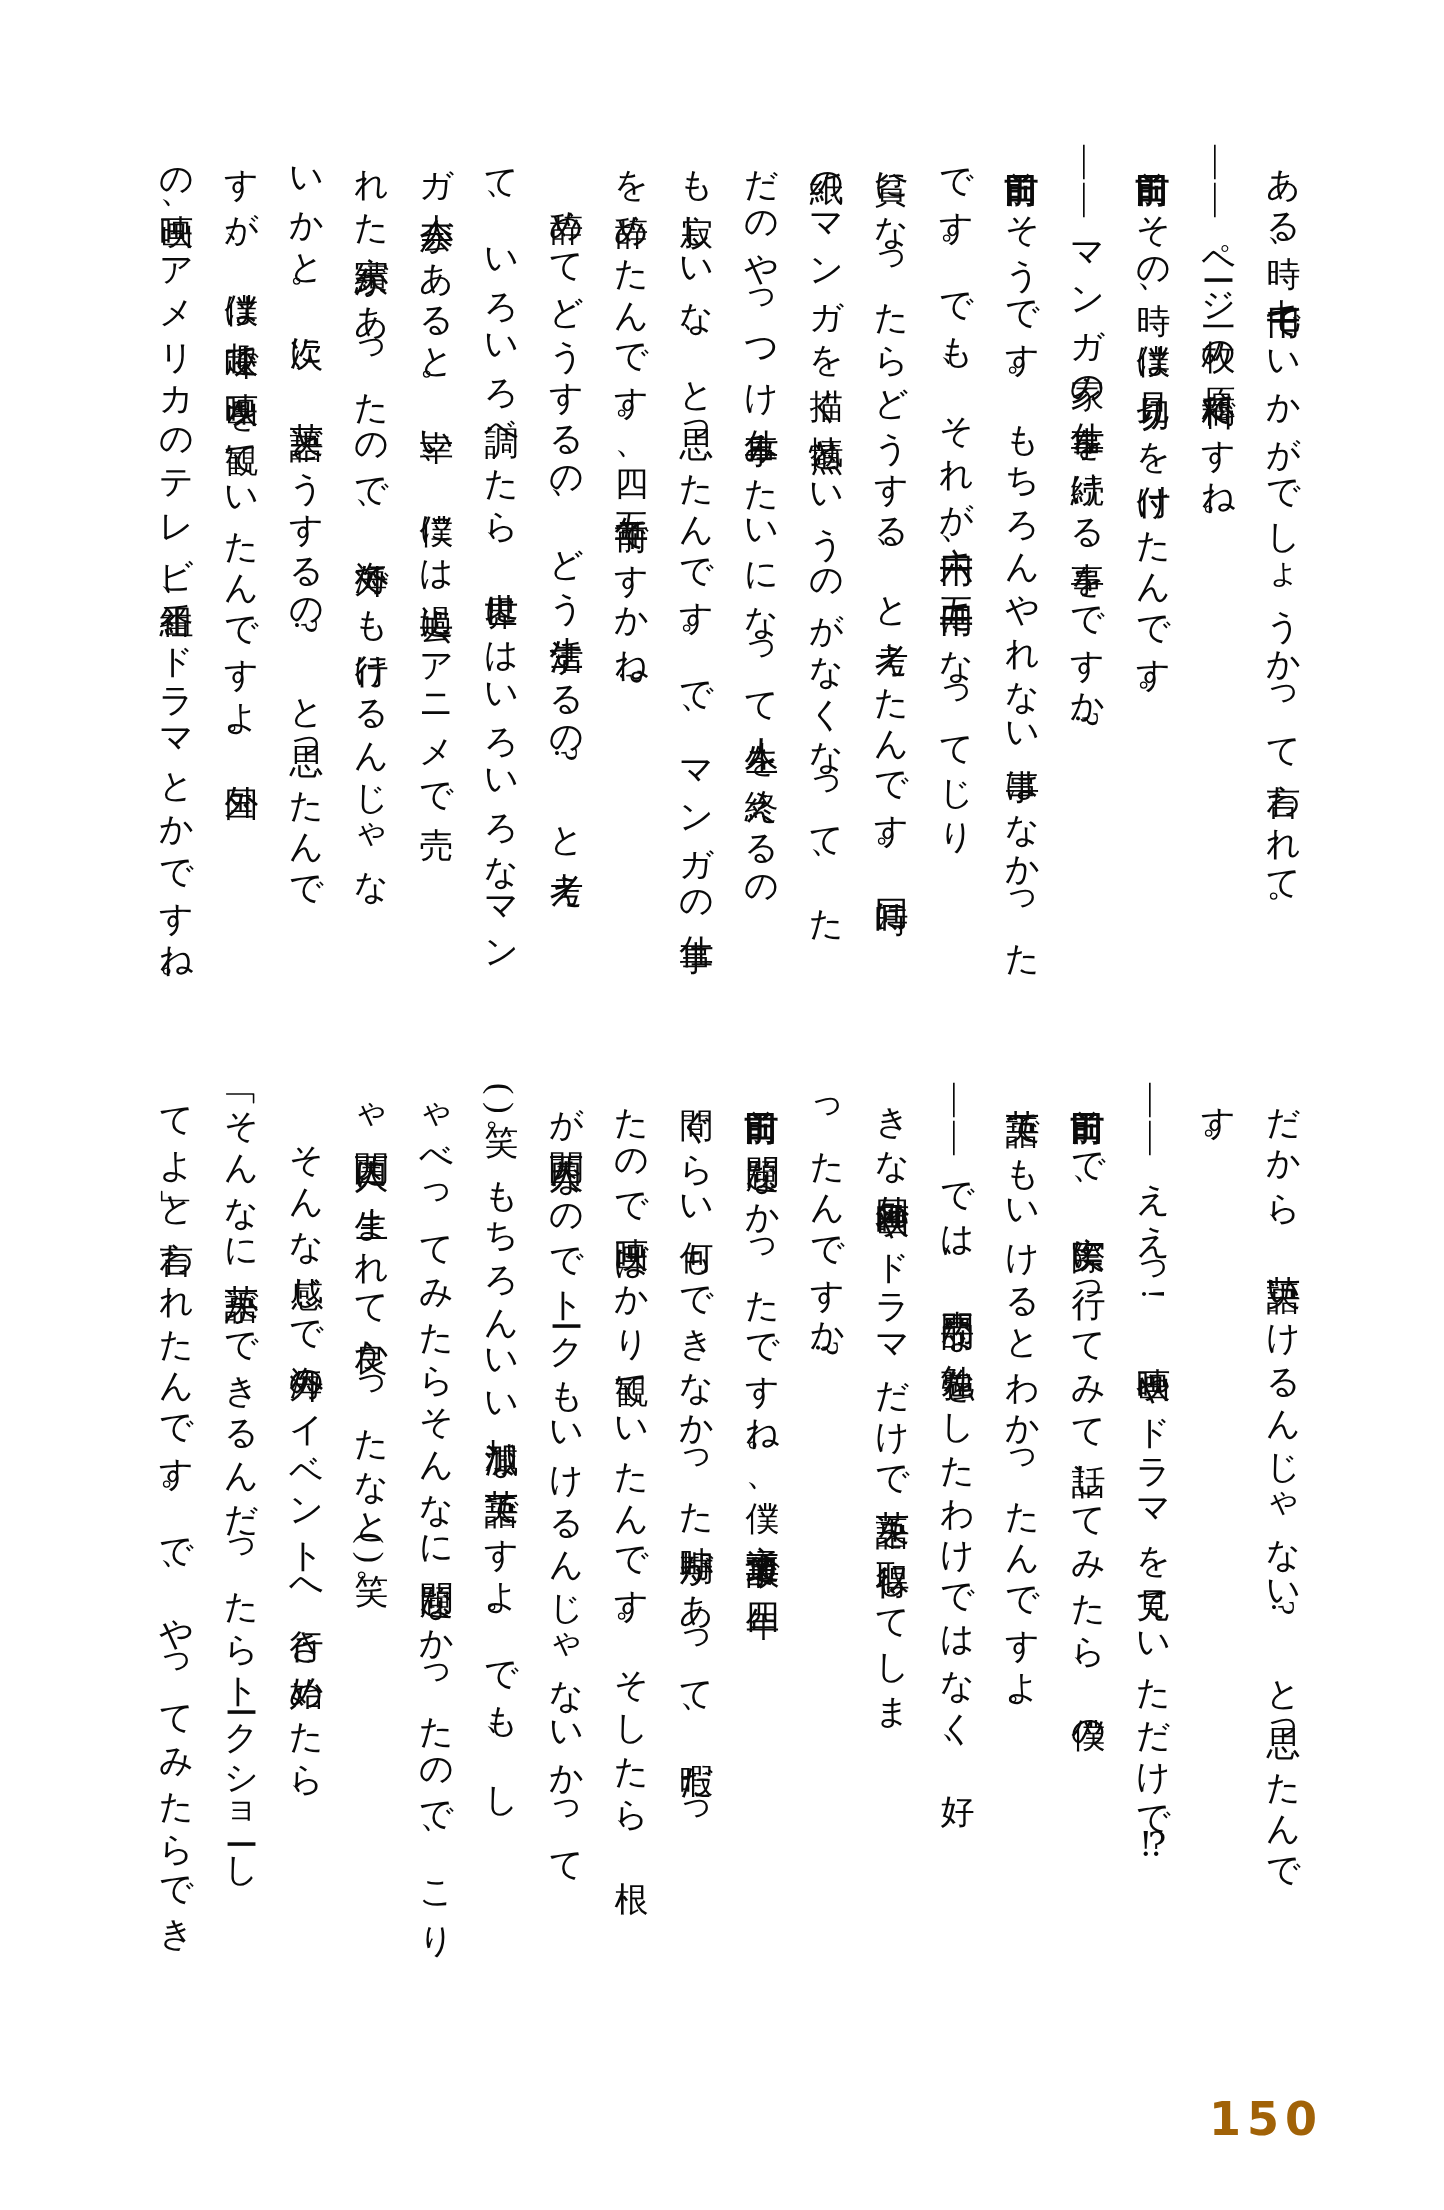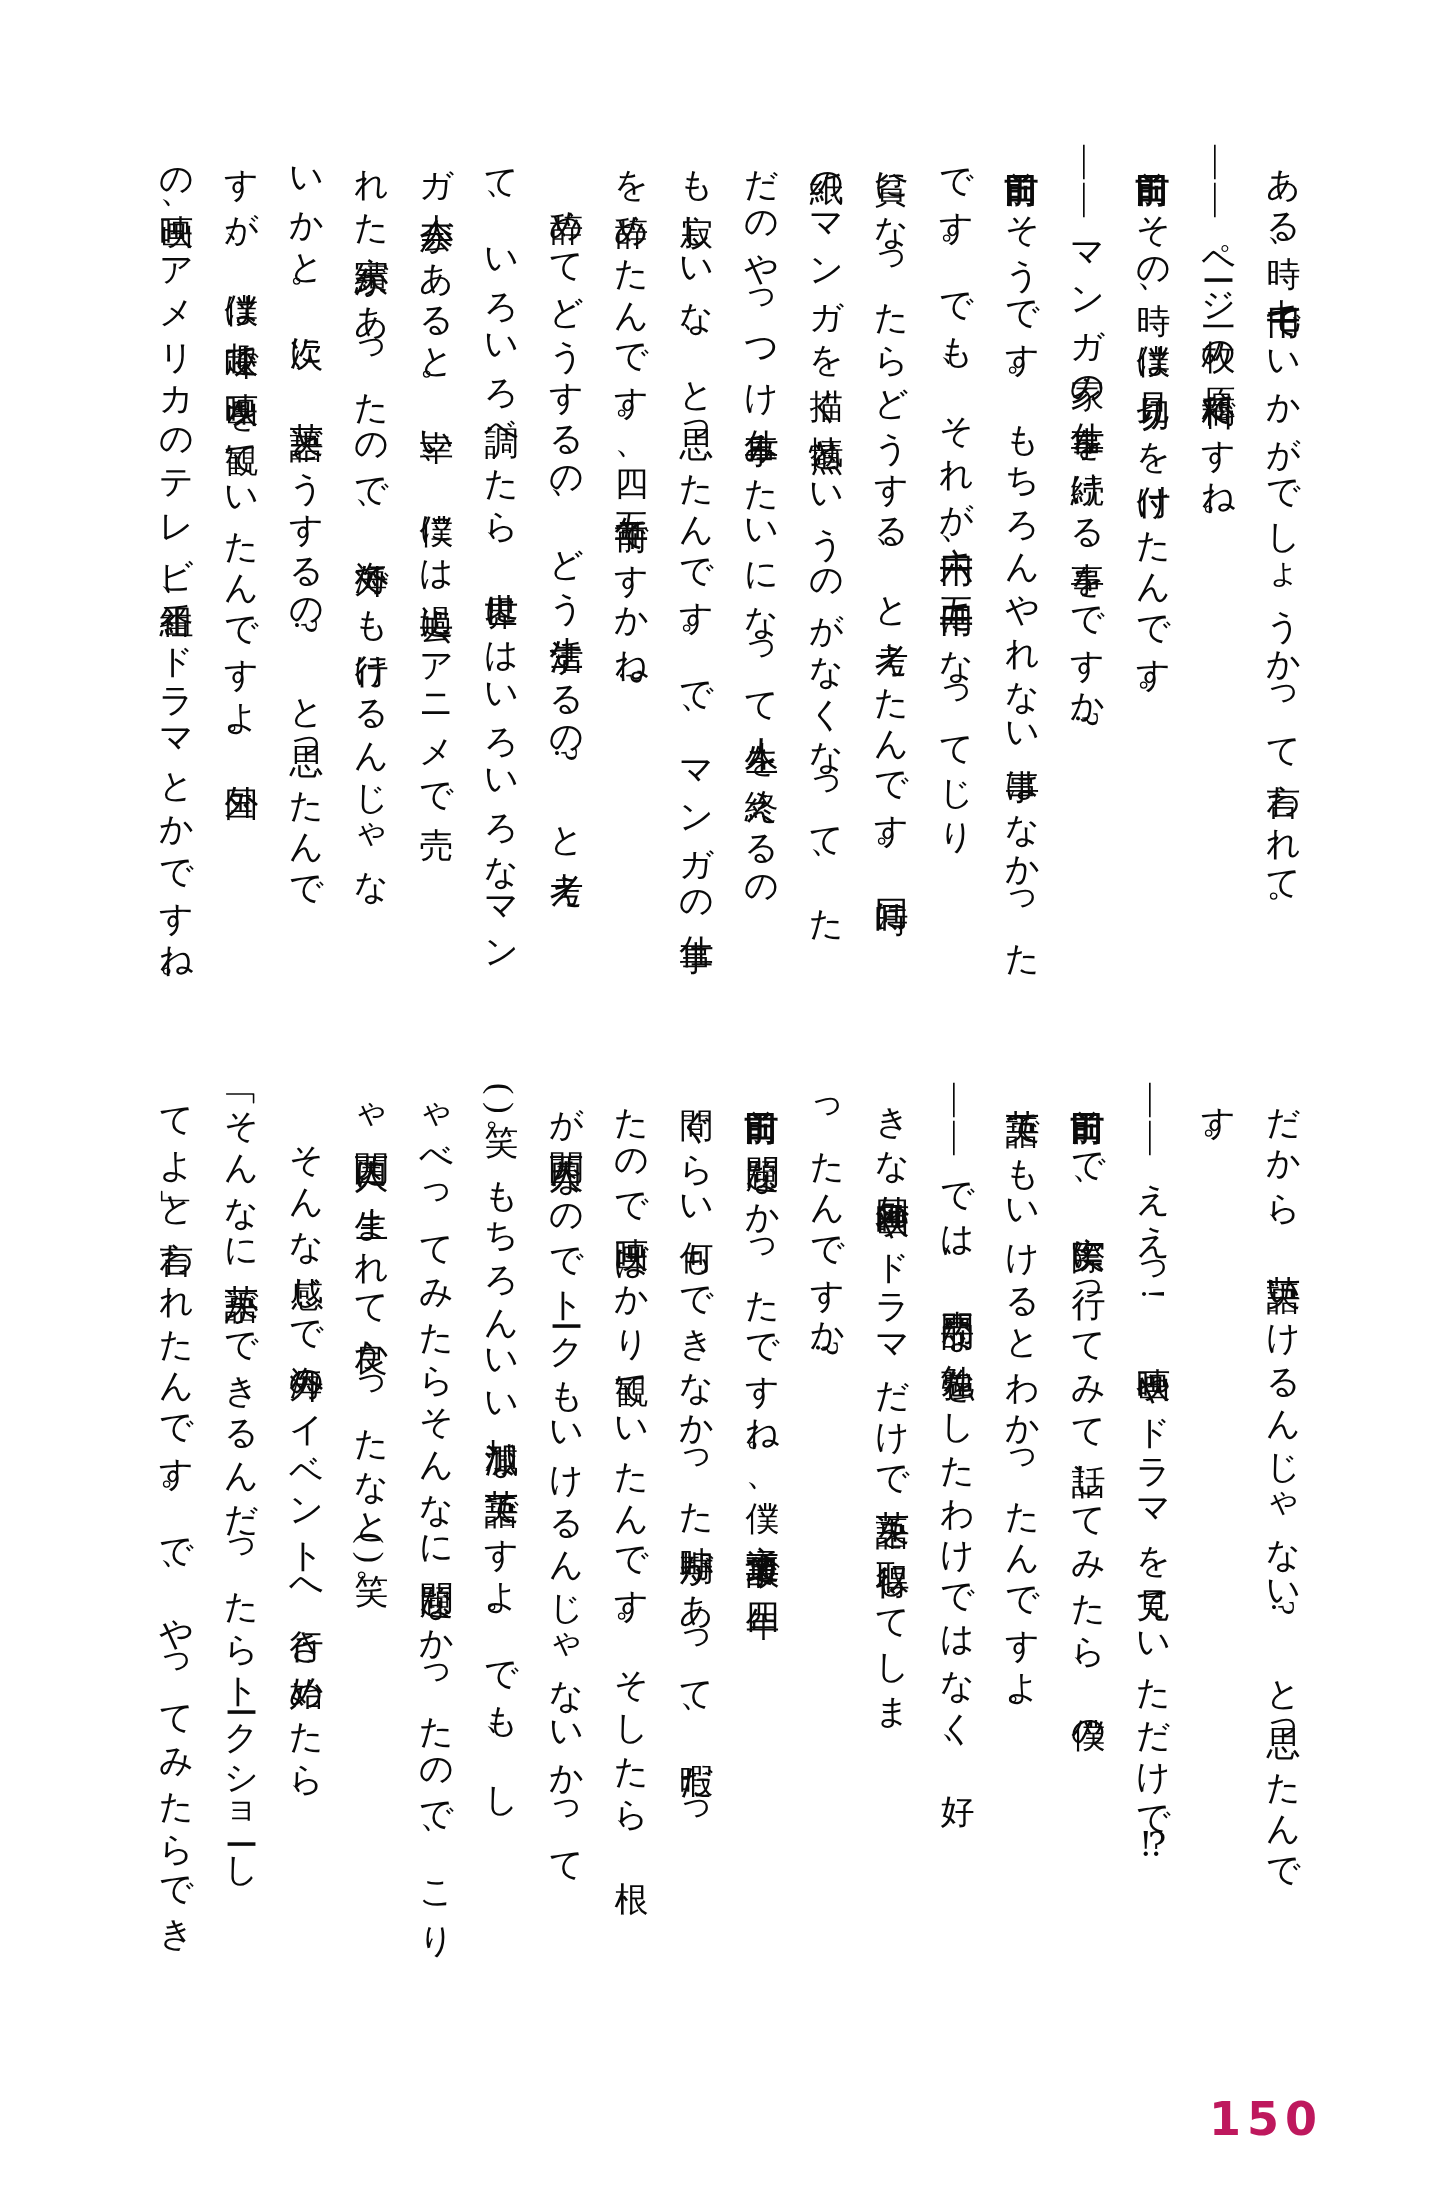--- a/index.html
+++ b/index.html
@@ -30,21 +30,21 @@
     font-weight: 700;
   }
   #page-number {
     position: absolute;
     left: 1209px;
     top: 2092px;
     font-family: "DejaVu Sans", "Liberation Sans", sans-serif;
     font-size: 46px;
     font-weight: 700;
     letter-spacing: 6px;
-    color: #be185d;
+    color: #a16207;
   }
 </style>
 </head>
 <body>
 
 <div id="top-block" class="vblock">
     <div class="col">ある時、七千円でいかがでしょうかって言われて。</div>
     <div class="col">――ページ一枚の原稿料ですね。</div>
     <div class="col"><b class="speaker">前田</b>　その時、僕は見切りを付けたんです。</div>
     <div class="col">――マンガ家の仕事を続ける事をですか?</div>

